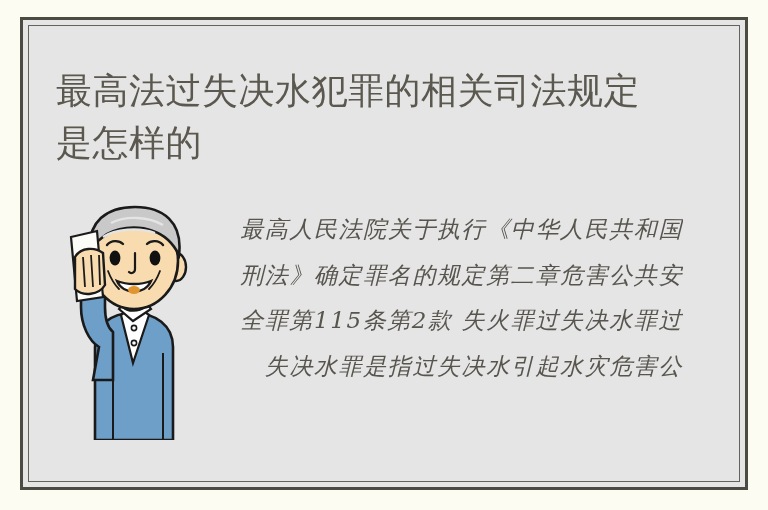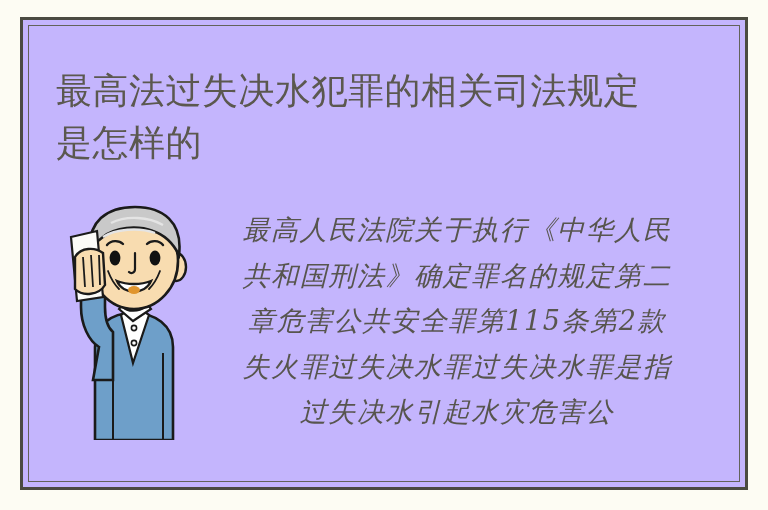--- a/index.html
+++ b/index.html
@@ -15,21 +15,21 @@
   }
 
   #card {
     position: absolute;
     left: 20px;
     top: 17px;
     width: 728px;
     height: 473px;
     box-sizing: border-box;
     border: 3px solid #4b4b41;
-    background: #c4b5fd;
+    background: #e5e5e5;
   }
   #card-inner {
     position: absolute;
     left: 5px;
     top: 5px;
     right: 5px;
     bottom: 5px;
     box-sizing: border-box;
     border: 1px solid #63635a;
   }
@@ -65,25 +65,25 @@
 
   #body-text {
     position: absolute;
     left: 208px;
     top: 12px;
     width: 452px;
     height: 240px;
     overflow: hidden;
     font-family: "DejaVu Serif", "Liberation Serif", serif;
     font-style: italic;
-    font-size: 27px;
+    font-size: 23px;
     line-height: 45.5px;
     letter-spacing: 1.6px;
     color: #57554e;
-    text-align: center;
+    text-align: right;
   }
 </style>
 </head>
 <body>
 
 <div id="card">
   <div id="card-inner"></div>
 
   <div id="title">最高法过失决水犯罪的相关司法规定是怎样的</div>
 

